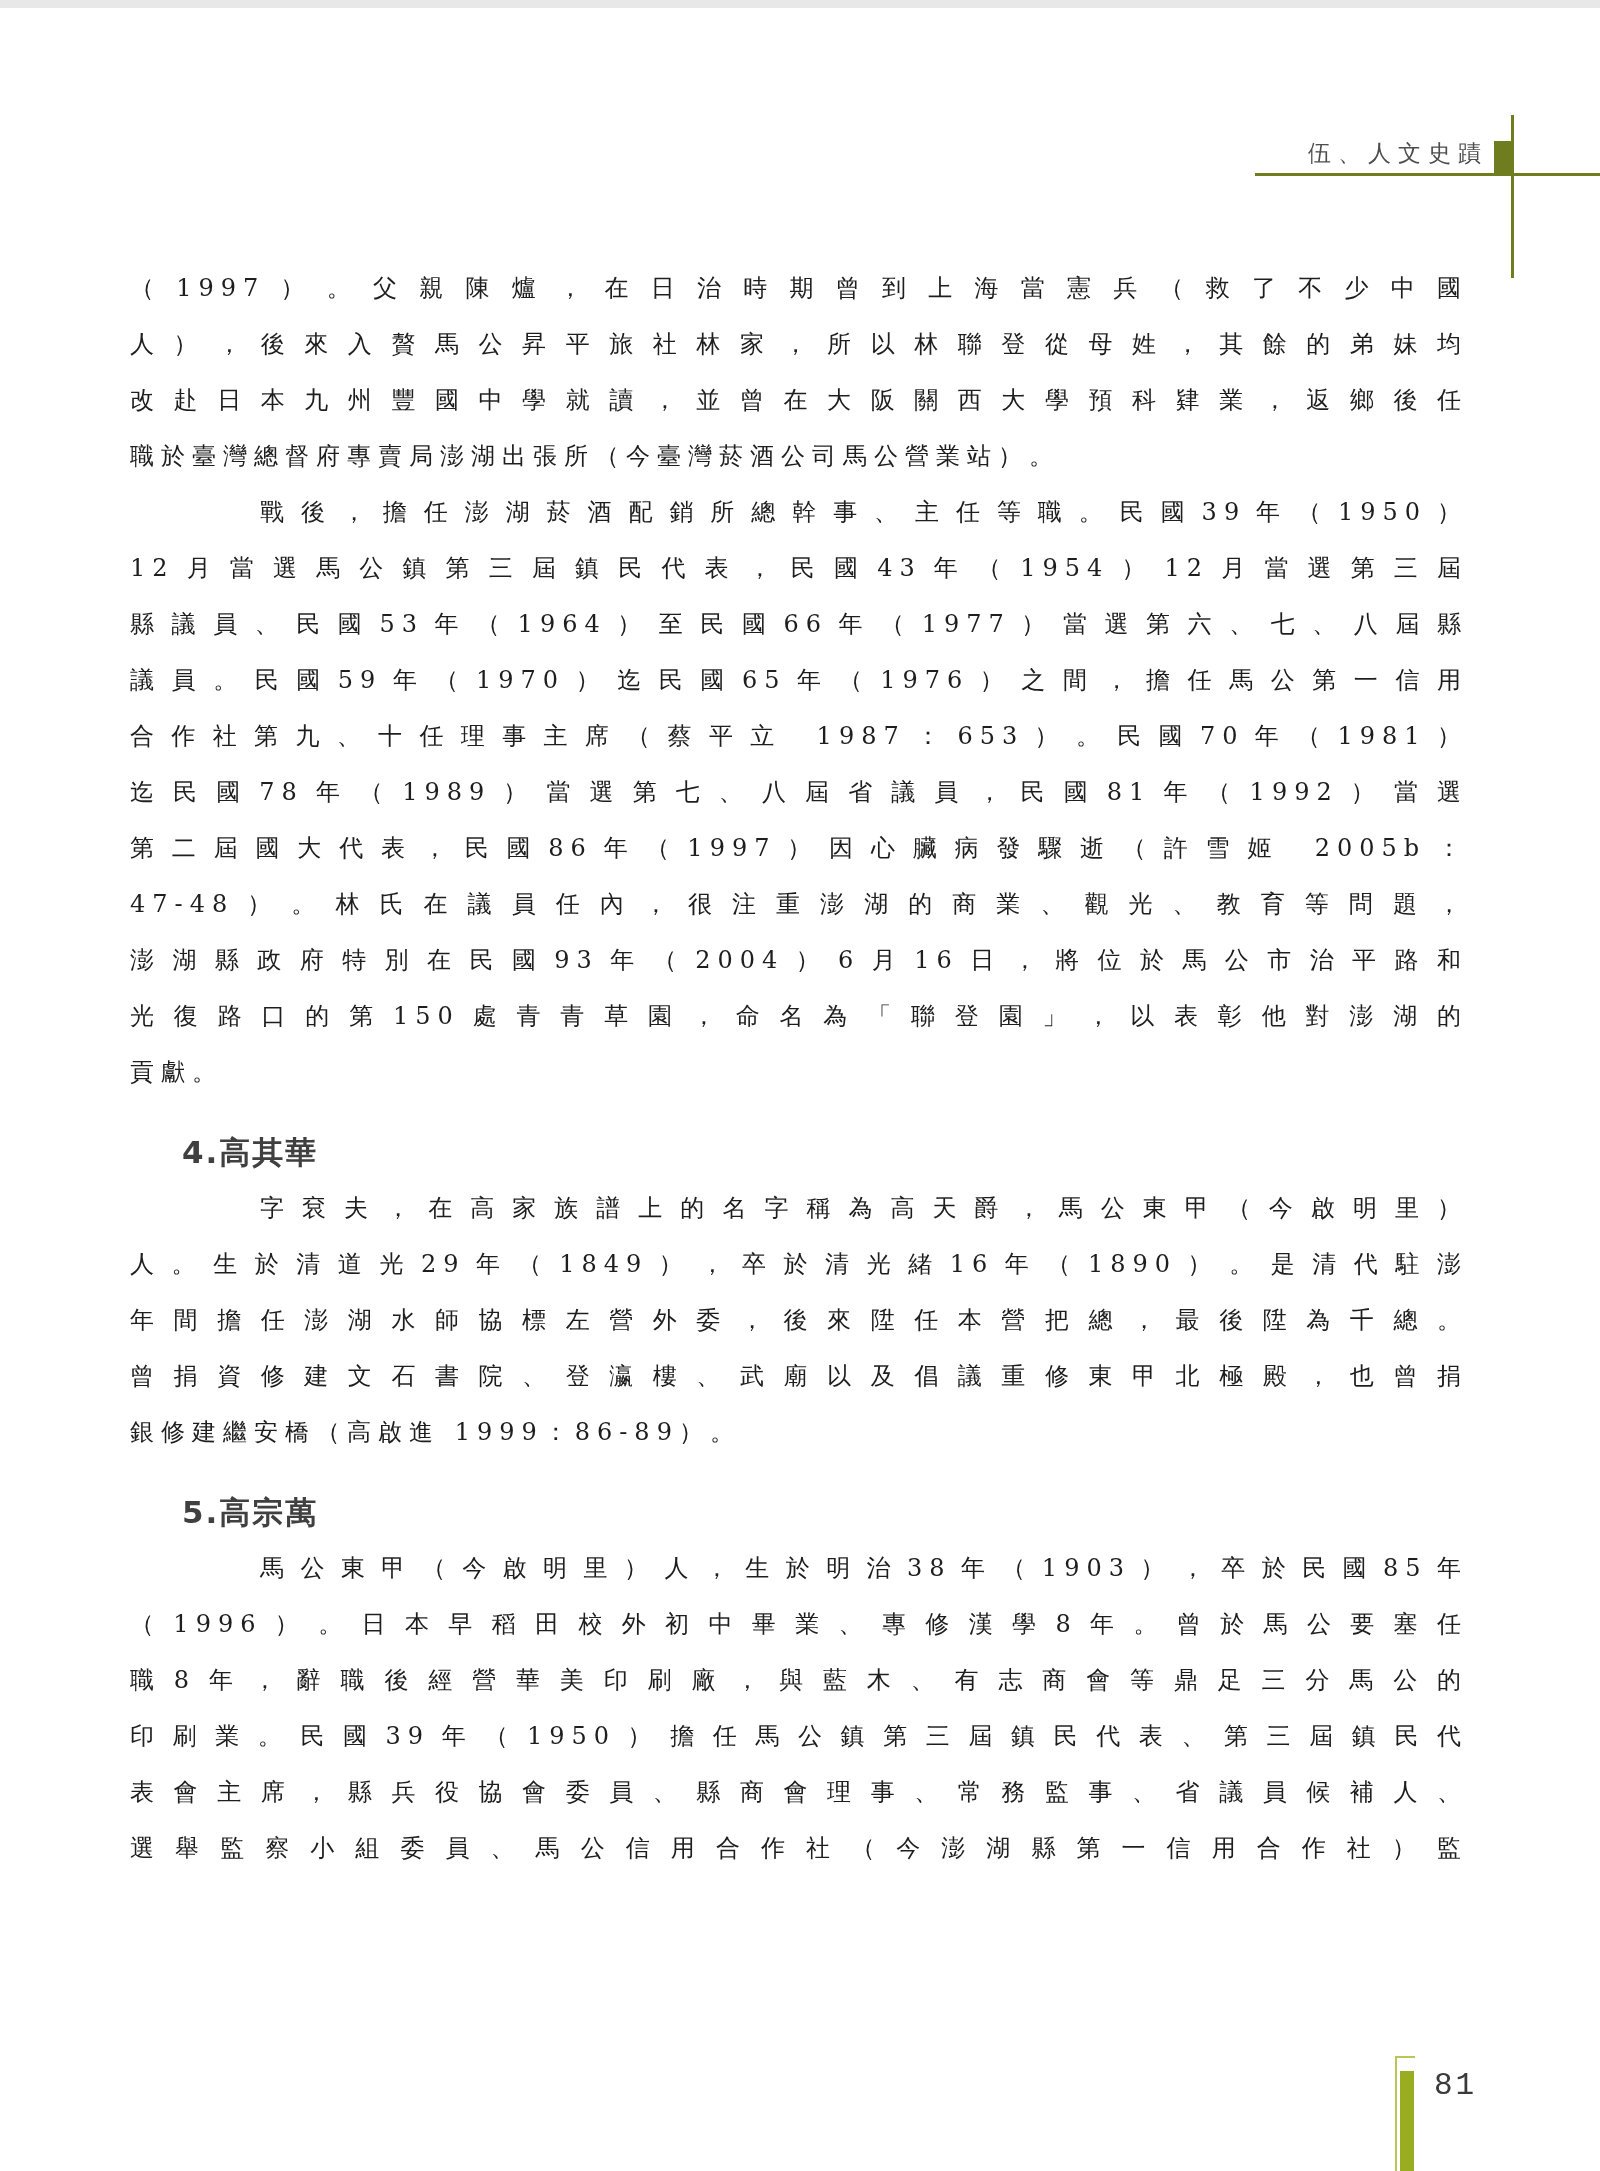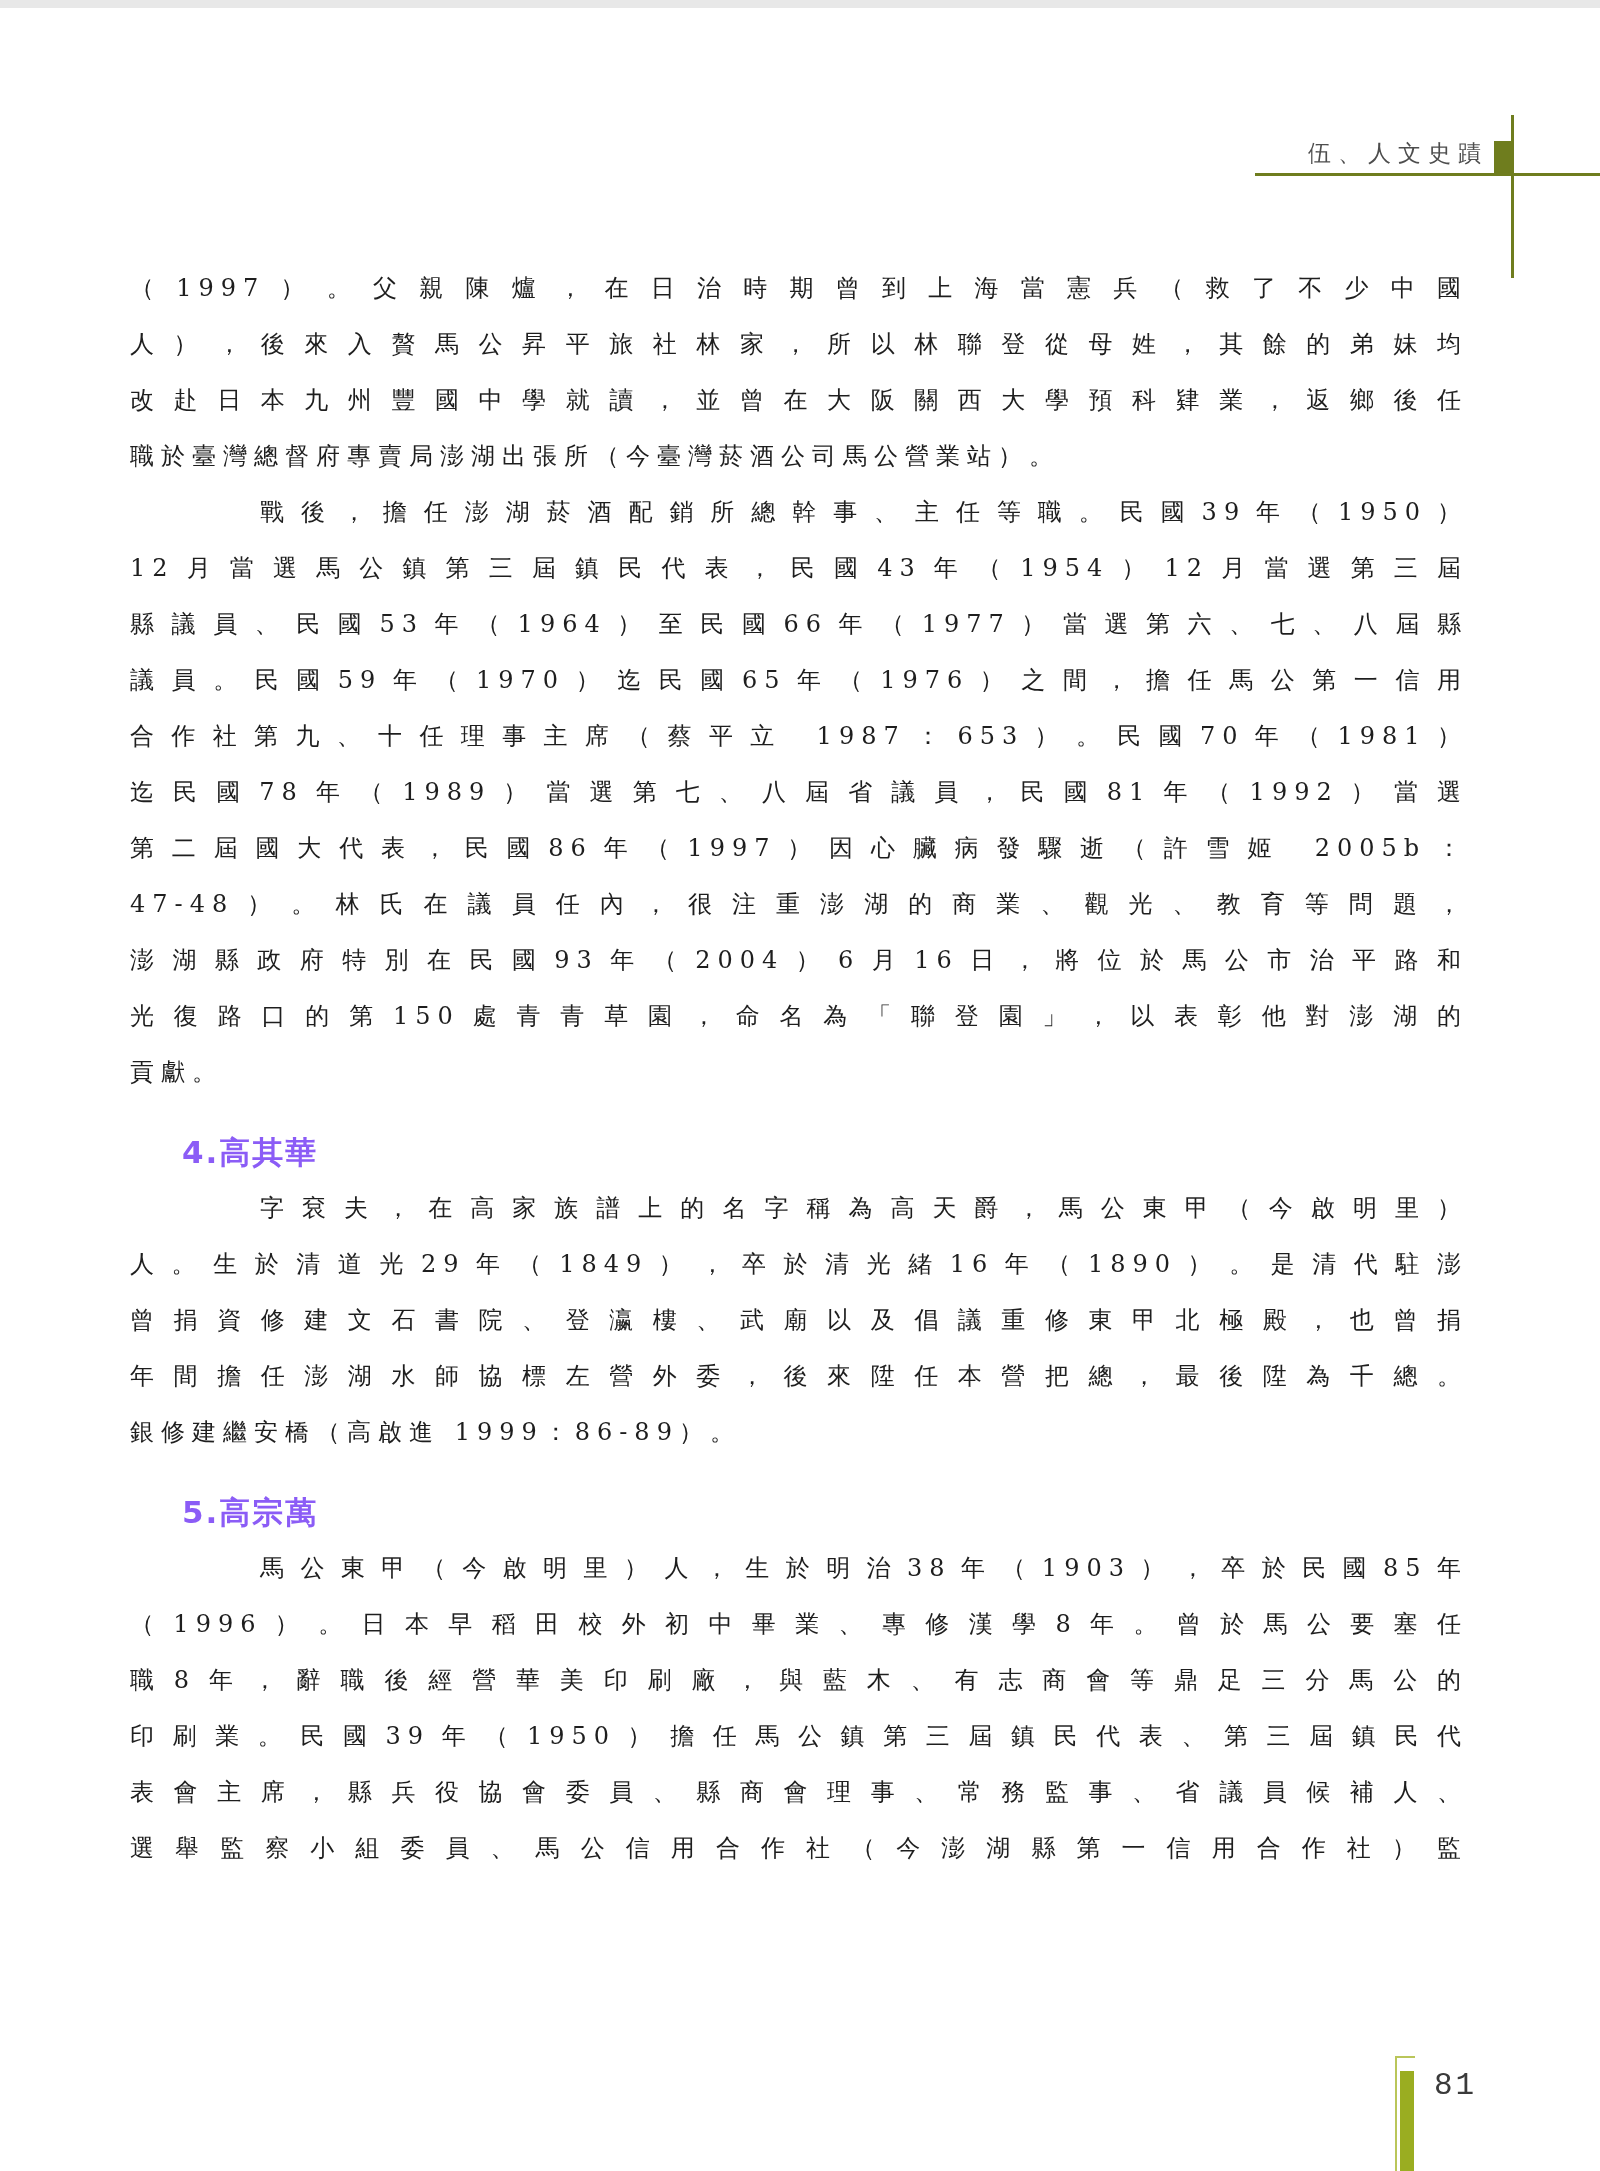--- a/index.html
+++ b/index.html
@@ -56,21 +56,21 @@
   .tline.indent{
     padding-left:130px;
   }
   .sec-heading{
     margin-top:24px;
     margin-left:52px;
     height:56px;line-height:56px;
     font-size:31px;
     font-weight:700;
     letter-spacing:2px;
-    color:#8b5cf6;
+    color:#404040;
     font-family:"DejaVu Sans","Liberation Sans",sans-serif;
     white-space:nowrap;
   }
 
   
   .ft-bracket-v{
     position:absolute;
     left:1395px;top:2048px;width:2px;height:123px;
   }
   .ft-bracket-h{
@@ -116,22 +116,22 @@
     <div class="tline fill">第二屆國大代表，民國86年（1997）因心臟病發驟逝（許雪姬 2005b：</div>
     <div class="tline fill">47-48）。林氏在議員任內，很注重澎湖的商業、觀光、教育等問題，</div>
     <div class="tline fill">澎湖縣政府特別在民國93年（2004）6月16日，將位於馬公市治平路和</div>
     <div class="tline fill">光復路口的第150處青青草園，命名為「聯登園」，以表彰他對澎湖的</div>
     <div class="tline">貢獻。</div>
 
     <div class="sec-heading">4.高其華</div>
 
     <div class="tline fill indent">字袞夫，在高家族譜上的名字稱為高天爵，馬公東甲（今啟明里）</div>
     <div class="tline fill">人。生於清道光29年（1849），卒於清光緒16年（1890）。是清代駐澎</div>
+    <div class="tline fill">年間擔任澎湖水師協標左營外委，後來陞任本營把總，最後陞為千總。</div>
     <div class="tline fill">曾捐資修建文石書院、登瀛樓、武廟以及倡議重修東甲北極殿，也曾捐</div>
-    <div class="tline fill">年間擔任澎湖水師協標左營外委，後來陞任本營把總，最後陞為千總。</div>
     <div class="tline">銀修建繼安橋（高啟進 1999：86-89）。</div>
 
     <div class="sec-heading">5.高宗萬</div>
 
     <div class="tline fill indent">馬公東甲（今啟明里）人，生於明治38年（1903），卒於民國85年</div>
     <div class="tline fill">（1996）。日本早稻田校外初中畢業、專修漢學8年。曾於馬公要塞任</div>
     <div class="tline fill">職8年，辭職後經營華美印刷廠，與藍木、有志商會等鼎足三分馬公的</div>
     <div class="tline fill">印刷業。民國39年（1950）擔任馬公鎮第三屆鎮民代表、第三屆鎮民代</div>
     <div class="tline fill">表會主席，縣兵役協會委員、縣商會理事、常務監事、省議員候補人、</div>
     <div class="tline fill">選舉監察小組委員、馬公信用合作社（今澎湖縣第一信用合作社）監</div>

